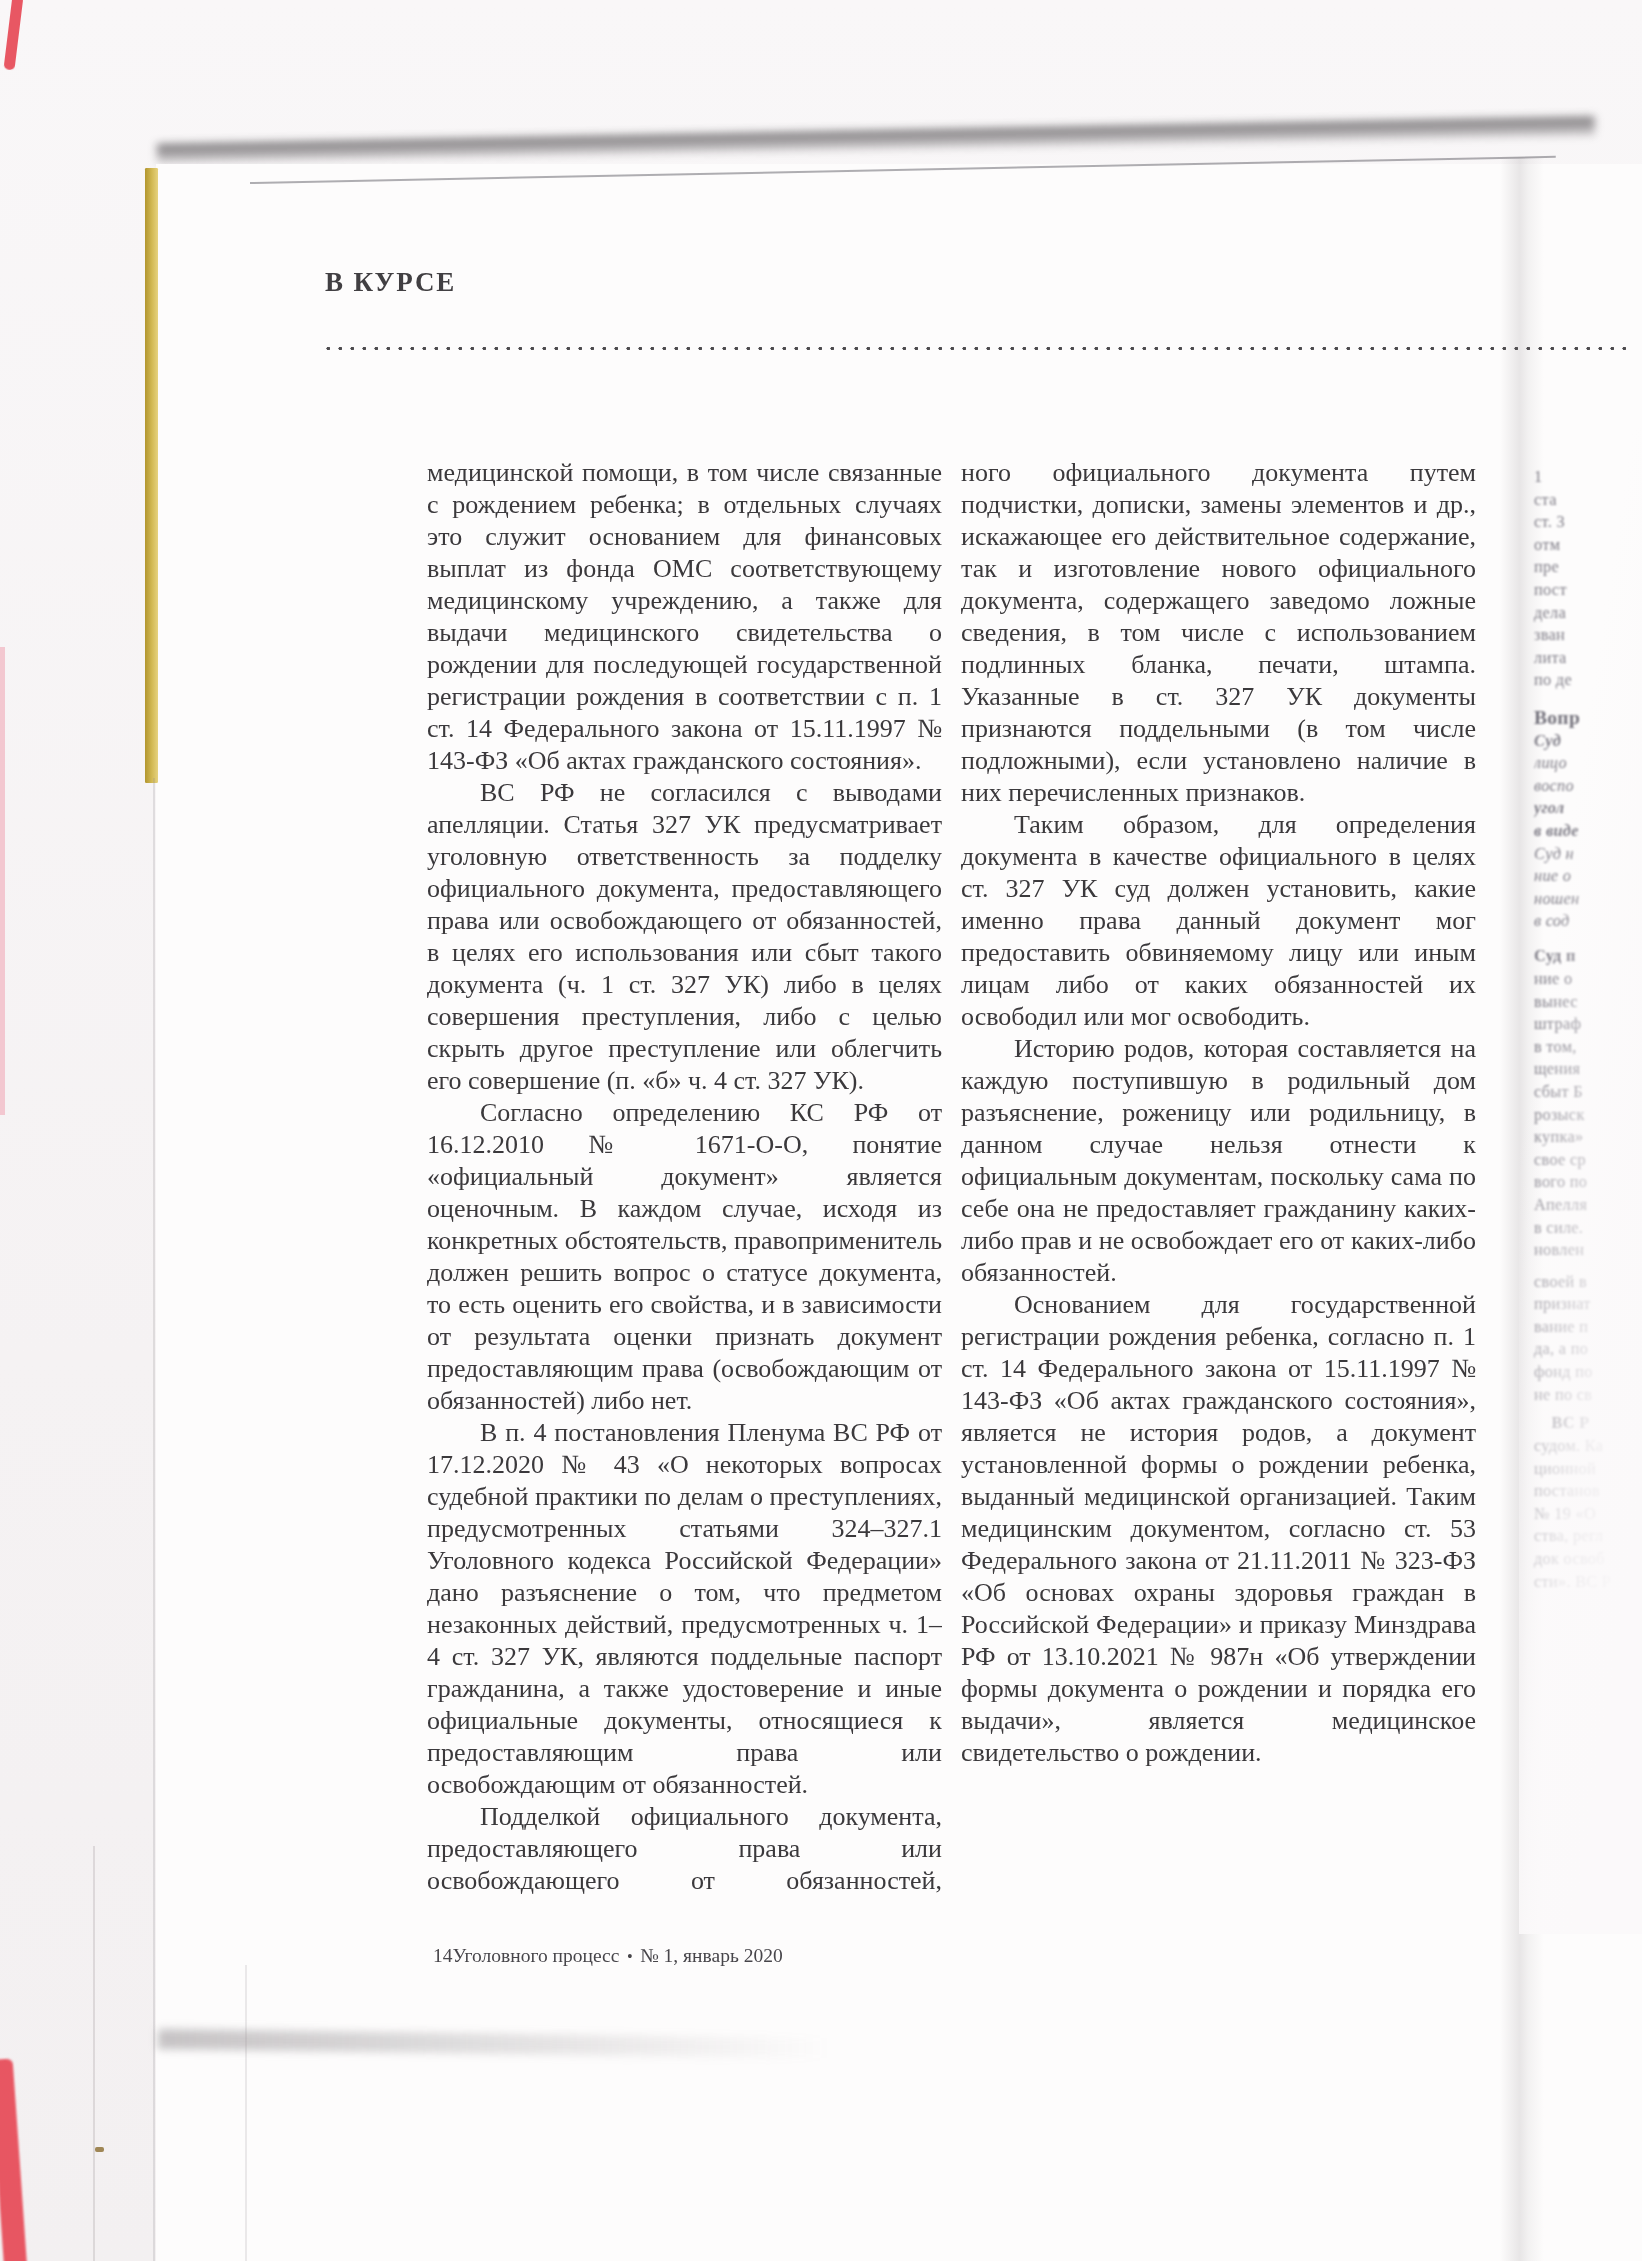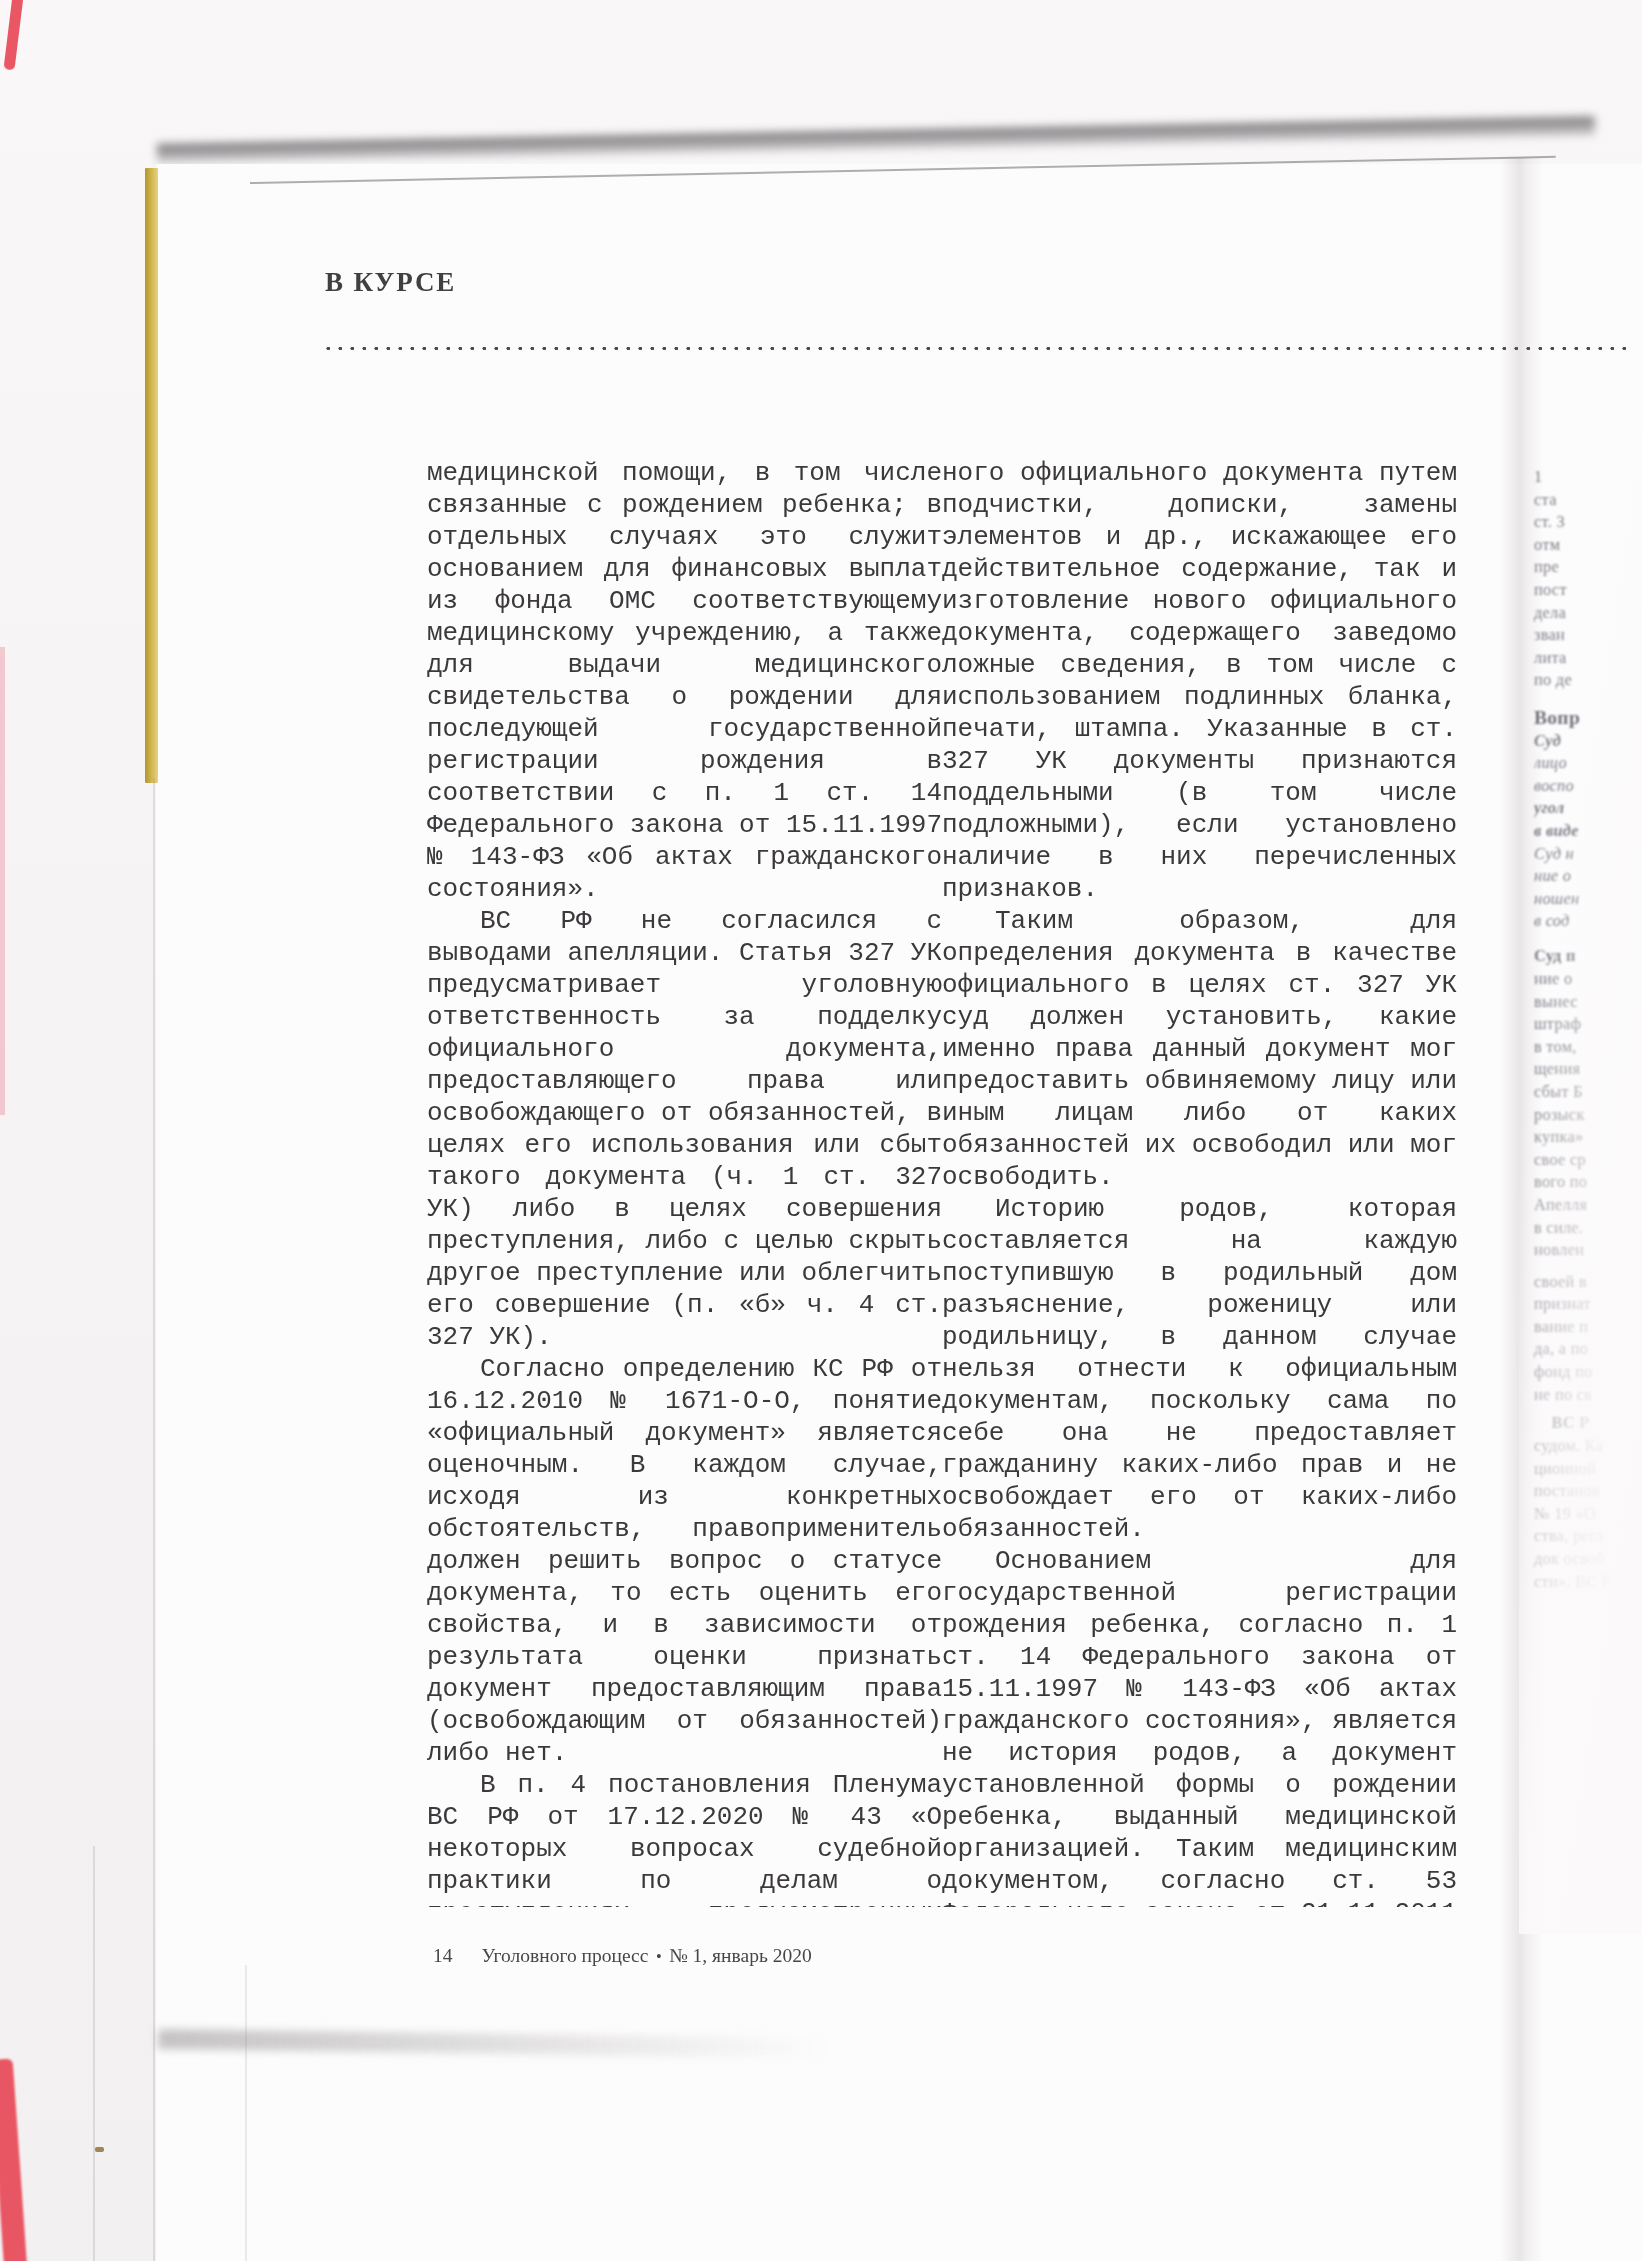--- a/index.html
+++ b/index.html
@@ -22,30 +22,30 @@
 
   
   .section-label{position:absolute;left:325px;top:267px;font-size:27px;font-weight:bold;
     letter-spacing:1.9px;color:#413f42;}
   .dotted-rule{position:absolute;left:326px;top:346px;width:1306px;height:5px;
     background-image:radial-gradient(circle at 2.2px 2.5px,#4d4b4e 1.6px,rgba(0,0,0,0) 2px);
     background-size:12px 5px;background-repeat:repeat-x;}
 
   
   .columns{position:absolute;left:427px;top:457px;width:1055px;height:1450px;
-    display:flex;overflow:hidden;font-family:Liberation Mono, monospace;}
+    display:flex;gap:19px;overflow:hidden;}
   .col{width:515px;height:1450px;overflow:hidden;font-size:26px;line-height:32px;
     text-align:justify;color:#3b393c;}
   .col p{margin:0;text-indent:53px;}
   .col p.continued{text-indent:0;}
 
   
   .footer{position:absolute;left:433px;top:1945px;font-size:19.5px;color:#47454a;
     display:flex;align-items:baseline;white-space:nowrap;}
-  .footer .pgnum{margin-right:29px;}
+  .footer .pgnum{}
   .footer .bullet{margin:0 7.5px;font-size:16.3px;}
 
   
   .fold-shadow{position:absolute;left:1500px;top:157px;width:44px;height:2104px;
     background:linear-gradient(90deg,rgba(120,114,118,0) 0%,rgba(120,114,118,.16) 45%,rgba(120,114,118,.08) 65%,rgba(120,114,118,0) 100%);}
   .sliver{position:absolute;left:1534px;top:466px;width:109px;overflow:hidden;
     color:#7f7d87;filter:blur(0.9px);}
   .frag{font-size:16.3px;line-height:22.6px;white-space:nowrap;letter-spacing:0.3px;}
   .frag.head{font-size:19.5px;font-weight:bold;color:#73717b;}
   .frag.b{font-weight:bold;}

